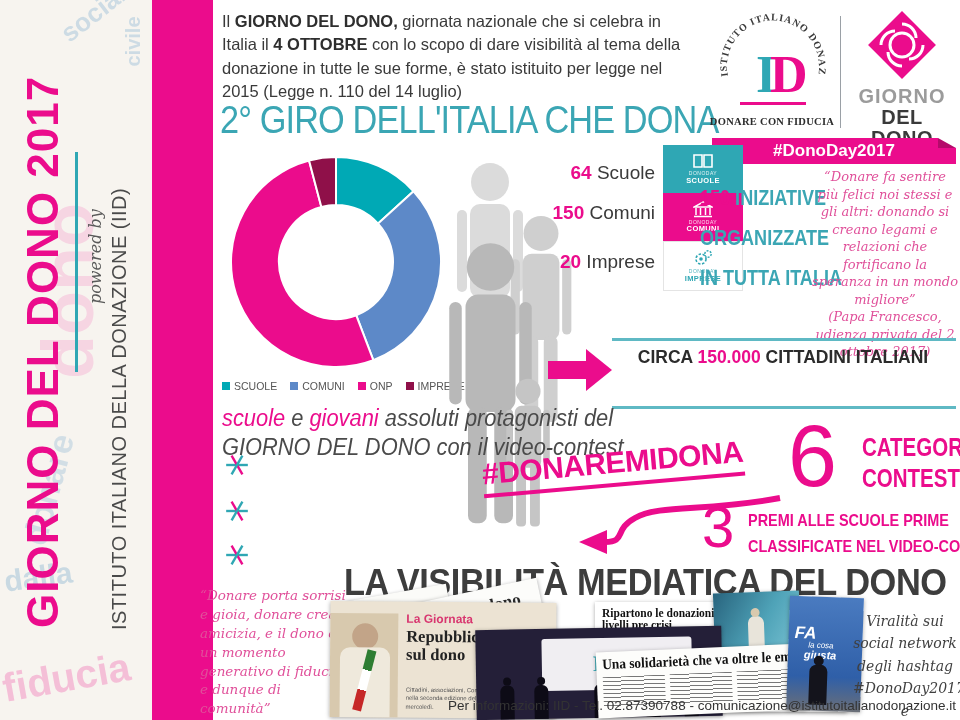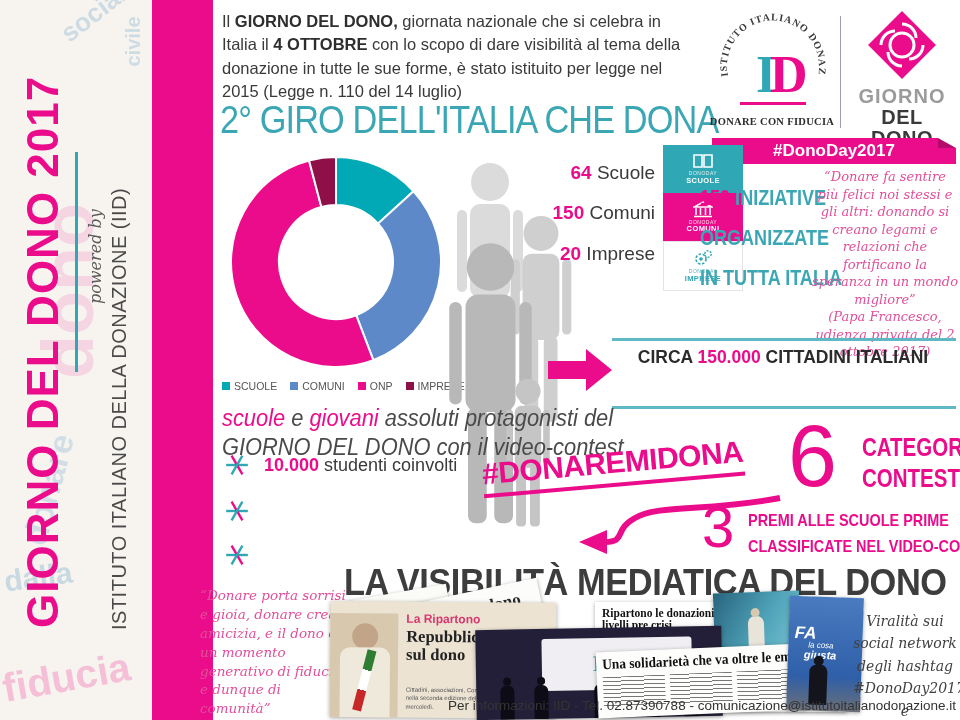--- a/index.html
+++ b/index.html
@@ -219,21 +219,21 @@
       </g>
     </defs>
     <use href="#person" fill="#dbdbdb" transform="translate(15,17)"></use>
     <use href="#person" fill="#cfcfcf" transform="translate(70,70) scale(0.92)"></use>
     <use href="#person" fill="#b8b8b8" transform="translate(3,97) scale(1.25)"></use>
     <use href="#person" fill="#c5c5c5" transform="translate(70,233) scale(0.66)"></use>
   </svg>
 
   <div class="stat" style="top:162px;margin-left:16px;"><b>64</b><span> Scuole</span></div>
   <div class="stat" style="top:202px;"><b>150</b><span> Comuni</span></div>
-  <div class="stat" style="top:243px;"><b>20</b><span> Imprese</span></div>
+  <div class="stat" style="top:251px;"><b>20</b><span> Imprese</span></div>
 
   <div class="abs badges">
     <div class="badge teal">
       <svg width="22" height="16" viewBox="0 0 22 16">
           <path d="M2,2 h8 v12 h-8 z M12,2 h8 v12 h-8 z" fill="none" stroke="#fff" stroke-width="1.6"></path>
         </svg>
       <span class="b-small">DONODAY</span>
       <span class="b-big">SCUOLE</span>
     </div>
     <div class="badge pink">
@@ -277,21 +277,20 @@
     <span class="pk">scuole</span><span> e </span><span class="pk">giovani</span><span> assoluti protagonisti del</span><br>
     <span>GIORNO DEL DONO con il video-contest</span>
   </div>
 
   <div class="bullet" style="top:452px;">
     <svg width="26" height="26" viewBox="0 0 24 24">
       <line x1="2" y1="12" x2="22" y2="12" stroke="#2fa7b4" stroke-width="2.2"></line>
       <line x1="7" y1="3.3" x2="17" y2="20.7" stroke="#eb0c8c" stroke-width="2.2"></line>
       <line x1="17" y1="3.3" x2="7" y2="20.7" stroke="#2fa7b4" stroke-width="2.2"></line>
     </svg>
-    <span><b>10.000</b><span> studenti coinvolti</span></span>
   </div>
   <div class="bullet" style="top:498px;">
     <svg width="26" height="26" viewBox="0 0 24 24">
       <line x1="2" y1="12" x2="22" y2="12" stroke="#2fa7b4" stroke-width="2.2"></line>
       <line x1="7" y1="3.3" x2="17" y2="20.7" stroke="#eb0c8c" stroke-width="2.2"></line>
       <line x1="17" y1="3.3" x2="7" y2="20.7" stroke="#2fa7b4" stroke-width="2.2"></line>
     </svg>
   </div>
   <div class="bullet" style="top:542px;">
     <svg width="26" height="26" viewBox="0 0 24 24">
@@ -339,21 +338,21 @@
   </div>
   <div class="clip clip-tvteal">
       <div class="tv-person"></div>
     </div>
   <div class="clip clip-giorn">
     <div class="g-photo">
       <div class="g-head"></div>
       <div class="g-body"></div>
       <div class="g-sash"></div>
     </div>
-    <div class="g-kick">La Ripartono</div>
+    <div class="g-kick">La Giornata</div>
     <div class="g-hl">Repubblica fondata sul dono</div>
     <div class="g-body-txt">Cittadini, associazioni, Comuni, scuole e imprese nella seconda edizione del Giro d'Italia che dona, mercoledì.</div>
   </div>
   <div class="clip clip-stage">
     <div class="stage-panel">
       <span class="stage-id"><span class="i">I</span><span class="d">D</span></span>
       <span class="stage-diamond"></span>
     </div>
     <div class="sil" style="left:24px;"></div>
     <div class="sil" style="left:58px;"></div>

